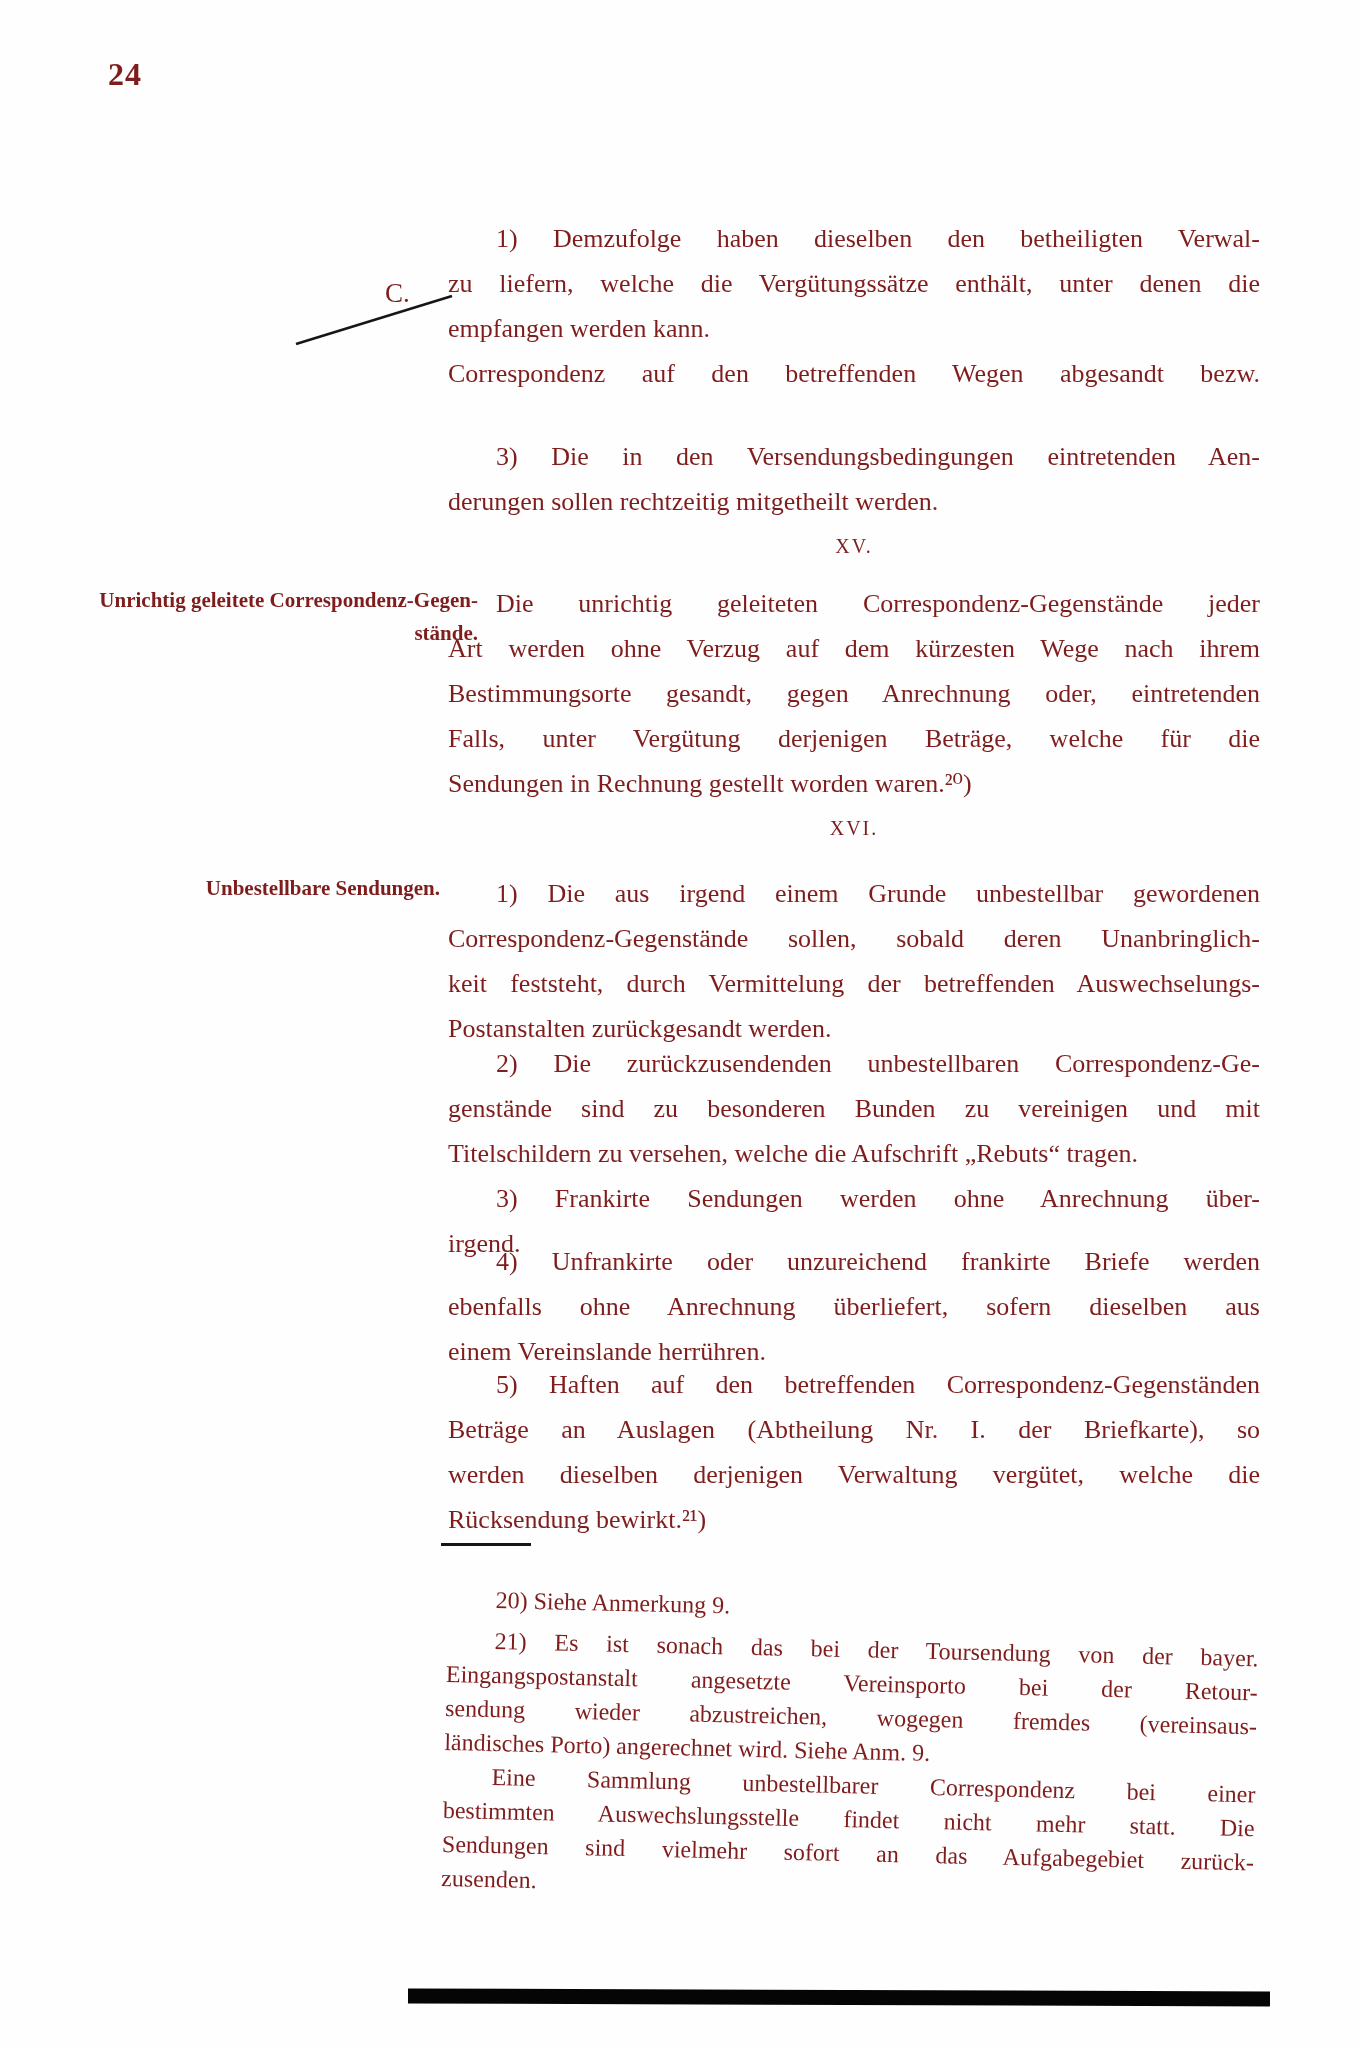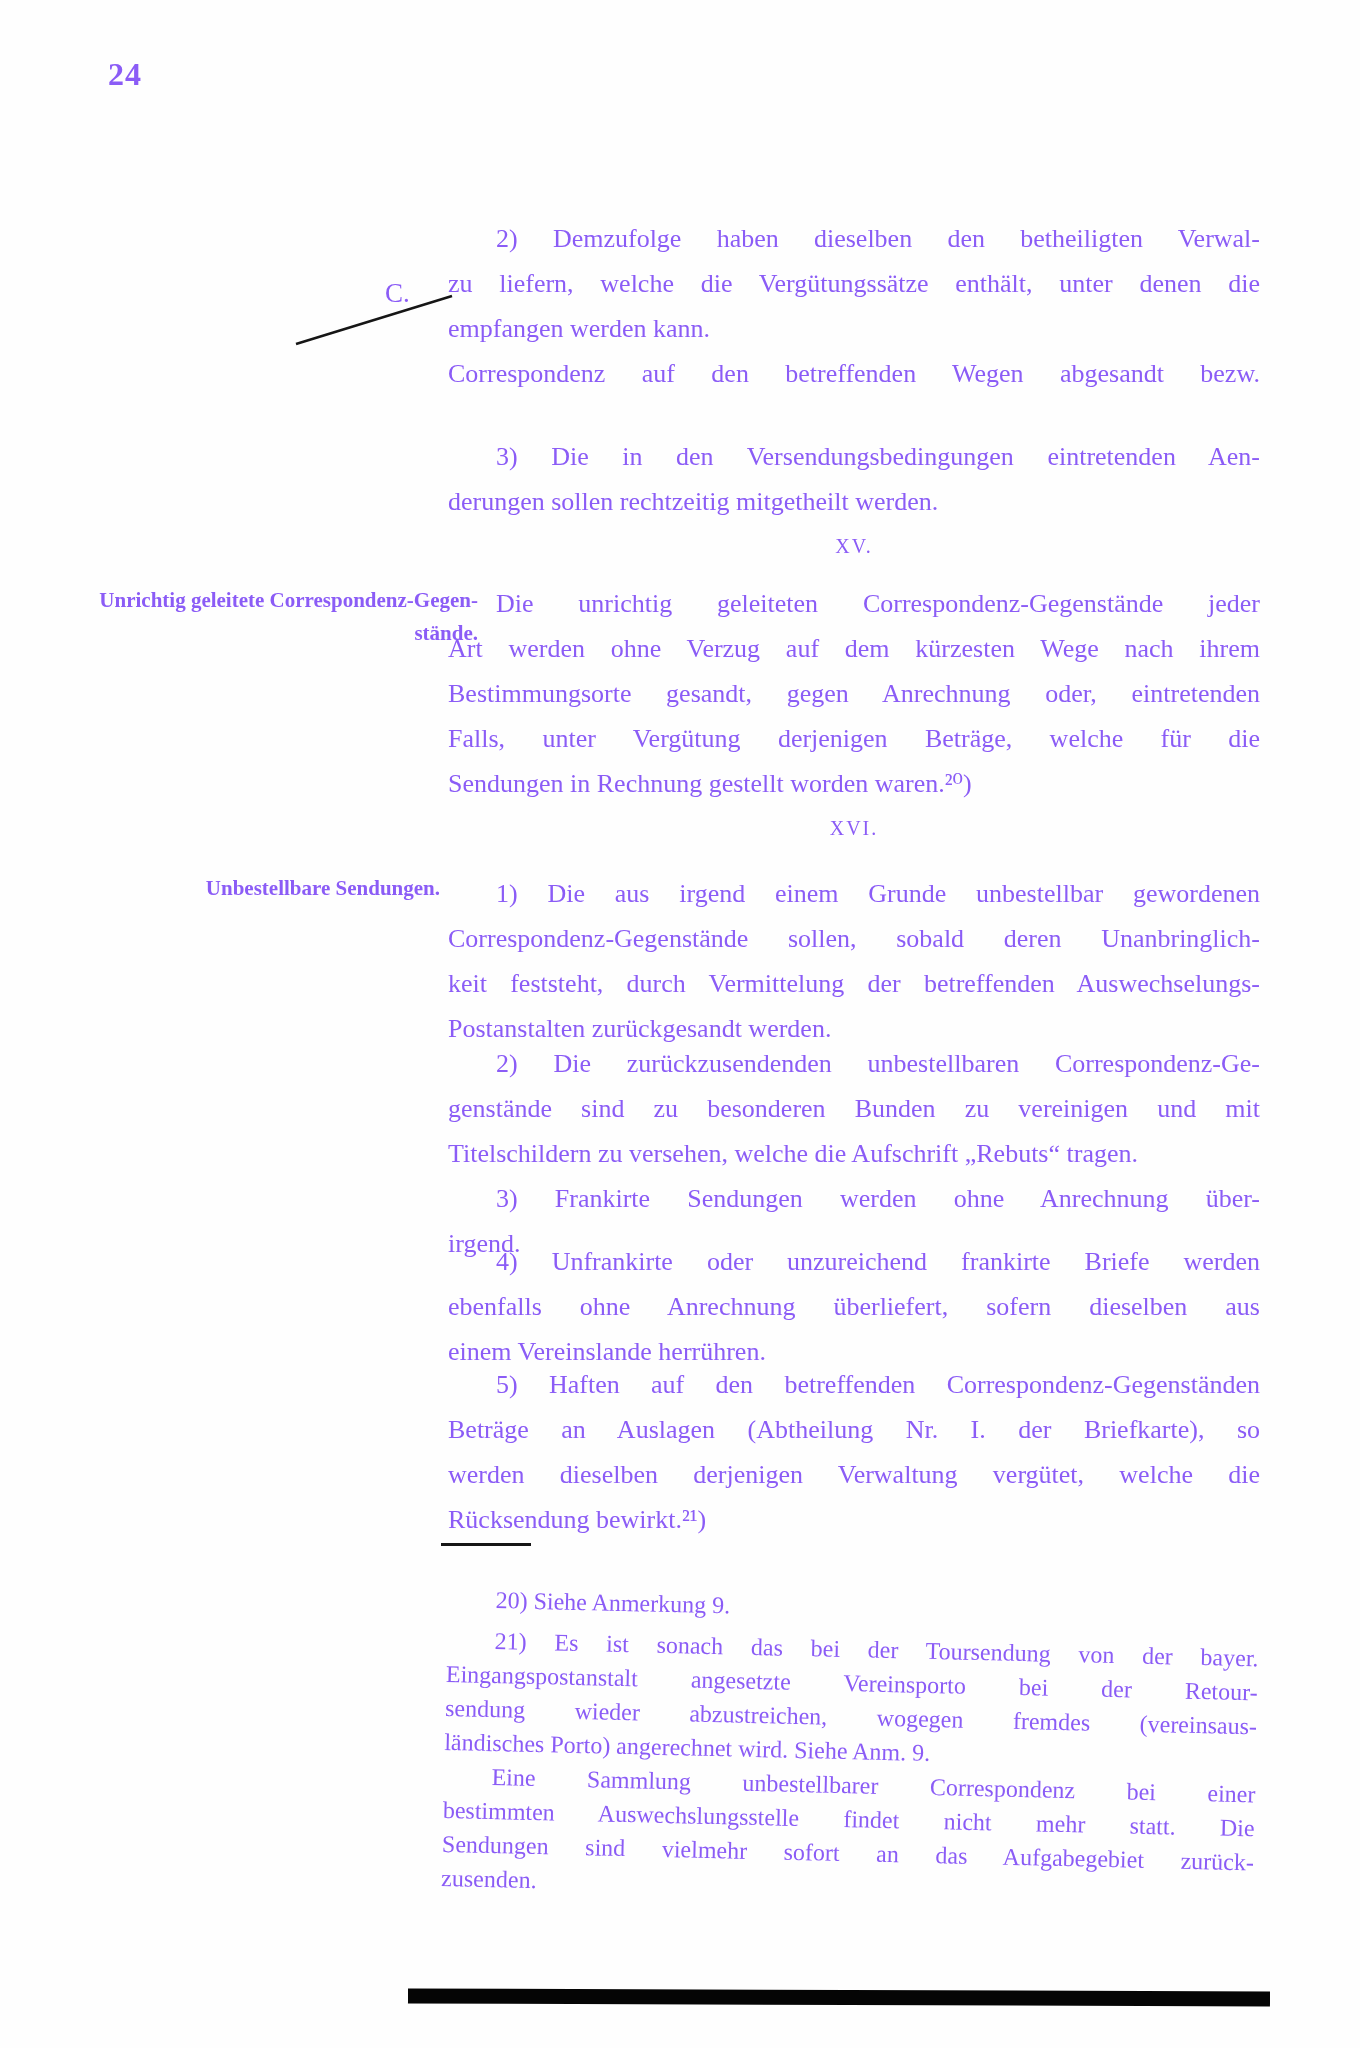--- a/index.html
+++ b/index.html
@@ -1,21 +1,21 @@
 <!DOCTYPE html>
 <html><head>
 <meta charset="utf-8">
 <style>
   html,body{margin:0;padding:0;background:#e8e6e1;}
   .page{
     position:relative;
     width:1360px;height:2048px;
     background:#fefefe;
     font-family:"Liberation Serif","DejaVu Serif",serif;
-    color:#8b5cf6;
+    color:#7f1d1d;
     overflow:hidden;
   }
   .pagenum{
     position:absolute;left:108px;top:56px;
     font-size:32px;font-weight:bold;letter-spacing:1px;
   }
   .anlage-c{
     position:absolute;left:385px;top:278px;
     font-size:27px;
   }
@@ -64,21 +64,21 @@
 <div class="page">
 
   <div class="pagenum">24</div>
 
   <svg class="leader" width="170" height="62">
     <line x1="8" y1="56" x2="164" y2="8" stroke="#161616" stroke-width="2.5"></line>
   </svg>
   <div class="anlage-c">C.</div>
 
   <div class="block para" style="top:216px">
-      <div class="tline">2) Demzufolge haben dieselben den betheiligten Verwal-</div>
+      <div class="tline">1) Demzufolge haben dieselben den betheiligten Verwal-</div>
       <div class="tline">zu liefern, welche die Vergütungssätze enthält, unter denen die</div>
       <div class="tline lastline">empfangen werden kann.</div>
       <div class="tline">Correspondenz auf den betreffenden Wegen abgesandt bezw.</div>
     </div>
 
   <div class="block para" style="top:434px">
       <div class="tline">3) Die in den Versendungsbedingungen eintretenden Aen-</div>
       <div class="tline lastline">derungen sollen rechtzeitig mitgetheilt werden.</div>
     </div>
 

